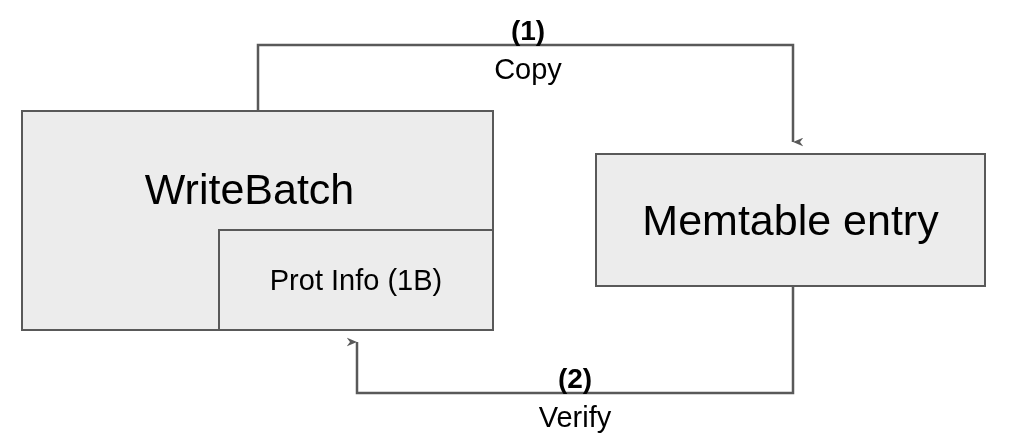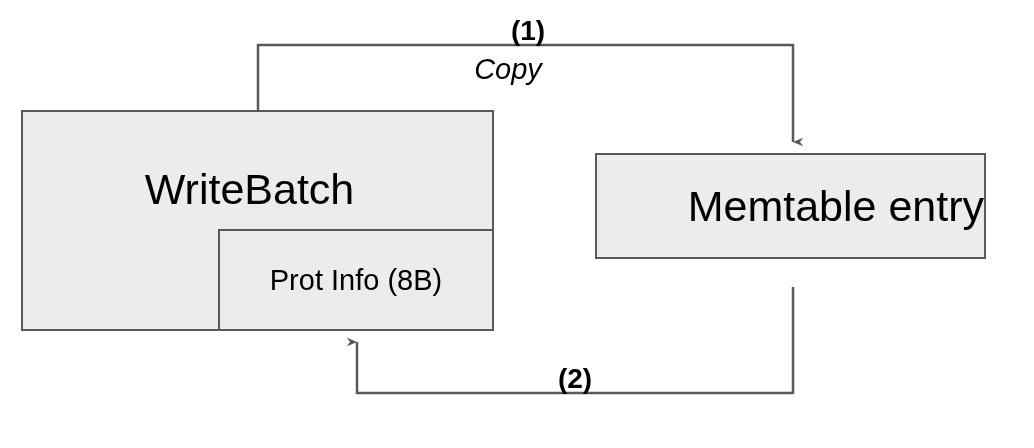--- a/index.html
+++ b/index.html
@@ -63,23 +63,22 @@
     height: 102px;
     z-index: 3;
   }
   #node-protinfo .node-label {
     font-size: 29px;
   }
   #node-memtable {
     left: 595px;
     top: 153px;
     width: 391px;
-    height: 106px;
+    height: 134px;
     z-index: 2;
-    justify-content: flex-end;
   }
   #node-memtable .node-label {
     font-size: 43px;
   }
   .edge-label {
     position: absolute;
     color: #000000;
     line-height: 1;
     white-space: nowrap;
     text-align: center;
@@ -87,21 +86,21 @@
   }
   .edge-label-num {
     font-size: 28px;
     font-weight: bold;
   }
   .edge-label-text {
     font-size: 29px;
     font-weight: 400;
   }
   #edge1-num  { left: 468px; top: 17px;  width: 120px; }
-  #edge1-text { left: 448px; top: 55px;  width: 120px; font-style: italic; }
+  #edge1-text { left: 468px; top: 55px;  width: 120px; }
   #edge2-num  { left: 515px; top: 365px; width: 120px; }
   #edge2-text { left: 515px; top: 403px; width: 120px; }
 </style>
 </head>
 <body>
 
 <div id="diagram-root">
 
   <svg id="edge-layer" viewBox="0 0 1034 448" width="1034" height="448" xmlns="http://www.w3.org/2000/svg">
     <defs>
@@ -116,25 +115,26 @@
     <path d="M 258,110 L 258,45 L 793,45 L 793,142" fill="none" stroke="#595959" stroke-width="2.5" stroke-linecap="butt" stroke-linejoin="miter" marker-end="url(#arrow-down)"></path>
 
     <path d="M 793,287 L 793,393 L 357,393 L 357,342" fill="none" stroke="#595959" stroke-width="2.5" stroke-linecap="butt" stroke-linejoin="miter" marker-end="url(#arrow-up)"></path>
   </svg>
 
   <div class="node" id="node-writebatch">
     <span class="node-label">WriteBatch</span>
   </div>
 
   <div class="node" id="node-protinfo">
-    <span class="node-label">Prot Info (8B)</span>
+    <span class="node-label">Prot Info (1B)</span>
   </div>
 
   <div class="node" id="node-memtable">
     <span class="node-label">Memtable entry</span>
   </div>
 
   <div class="edge-label edge-label-num" id="edge1-num">(1)</div>
   <div class="edge-label edge-label-text" id="edge1-text">Copy</div>
 
   <div class="edge-label edge-label-num" id="edge2-num">(2)</div>
+  <div class="edge-label edge-label-text" id="edge2-text">Verify</div>
 
 </div>
 
 </body></html>

